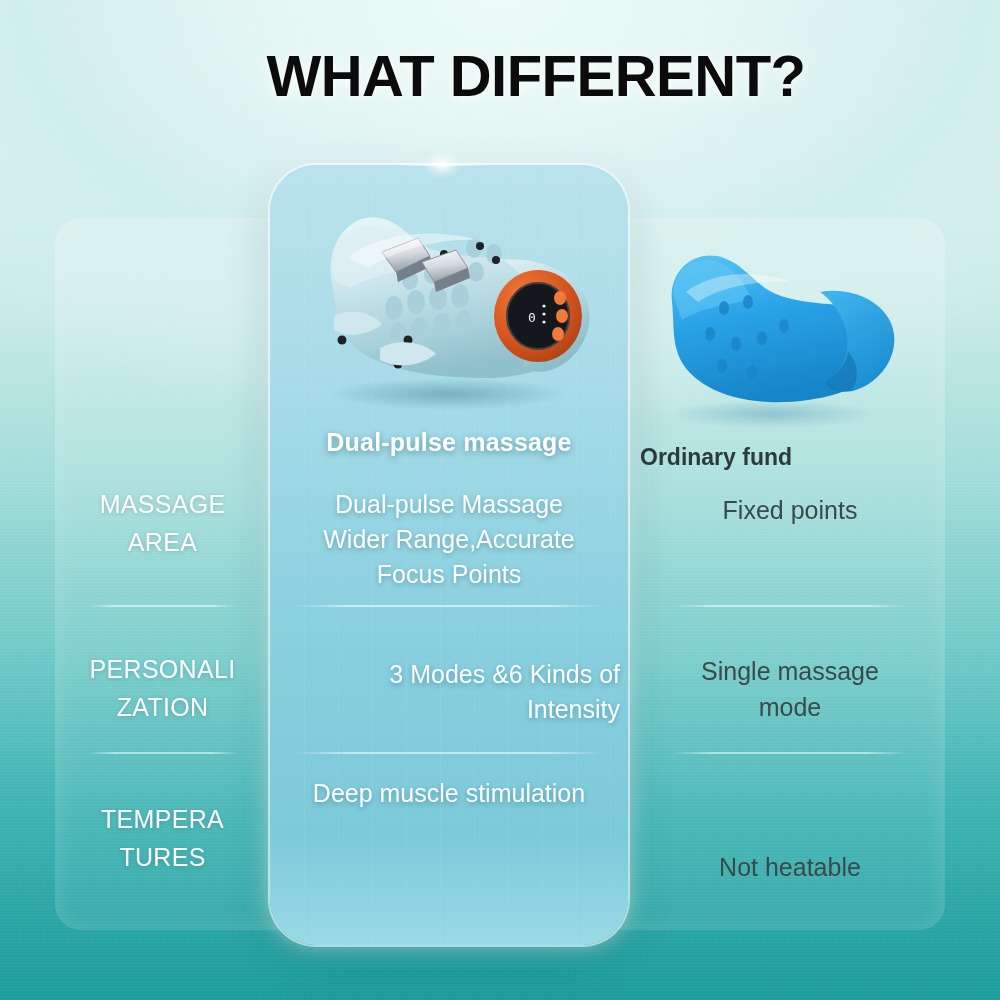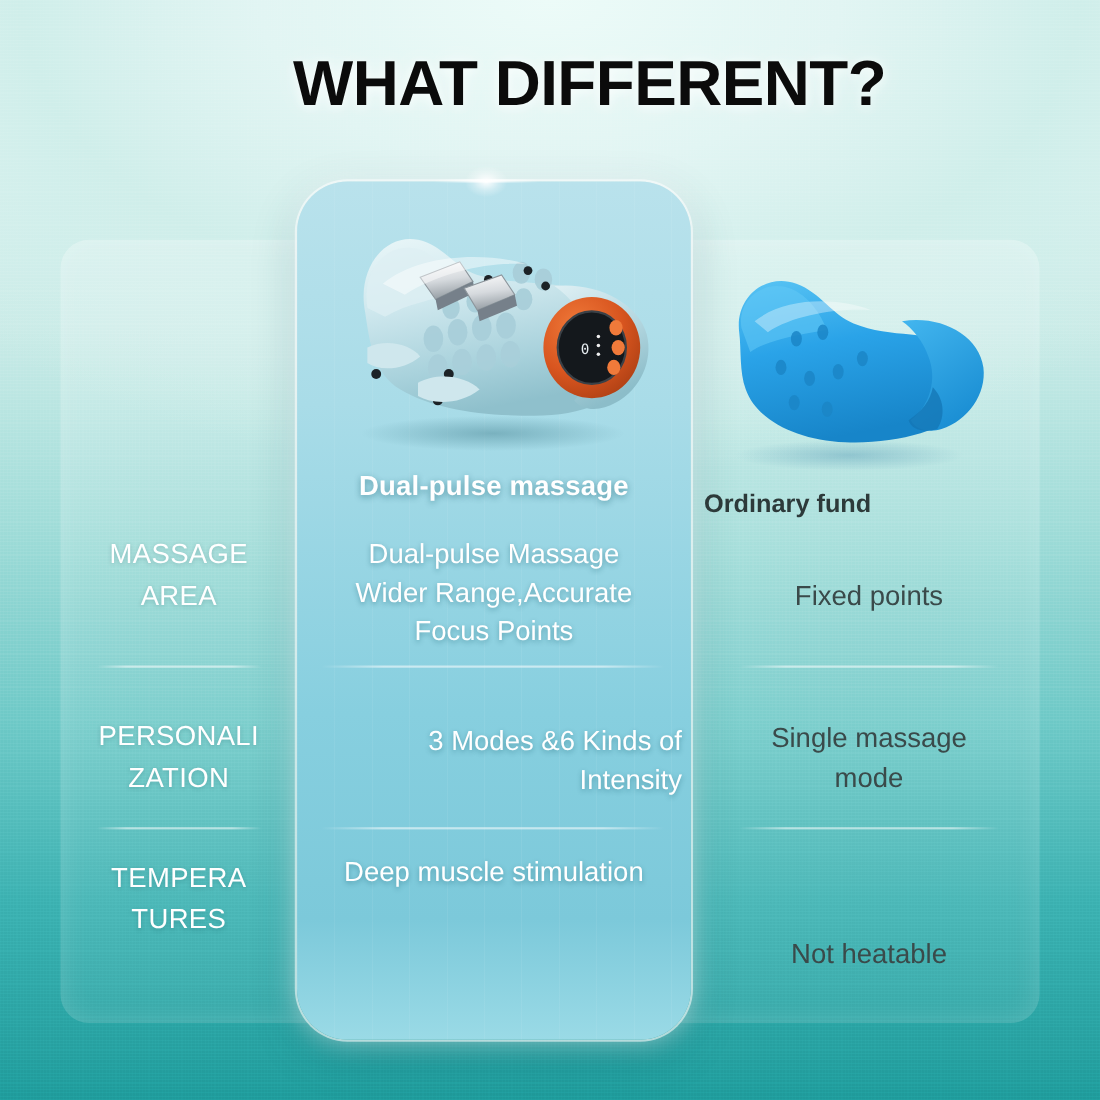--- a/index.html
+++ b/index.html
@@ -263,21 +263,21 @@
 
   <div class="col" id="col-left">
     <div class="lbl" style="top:485px;">
       <span>MASSAGE</span><br>
       <span>AREA</span>
     </div>
     <div class="lbl" style="top:650px;">
       <span>PERSONALI</span><br>
       <span>ZATION</span>
     </div>
-    <div class="lbl" style="top:779px;">
+    <div class="lbl" style="top:800px;">
       <span>TEMPERA</span><br>
       <span>TURES</span>
     </div>
   </div>
 
   <div class="col" id="col-mid">
     <div id="mid-head" style="top:428px;">Dual-pulse massage</div>
     <div class="mid-txt" style="top:487px;">
       <span>Dual-pulse Massage</span><br>
       <span>Wider Range,Accurate</span><br>
@@ -287,21 +287,21 @@
       <span>3 Modes &amp;6 Kinds of</span><br>
       <span>Intensity</span>
     </div>
     <div class="mid-txt" style="top:776px;">
       <span>Deep muscle stimulation</span>
     </div>
   </div>
 
   <div class="col" id="col-right">
     <div id="rt-head" style="top:444px;">Ordinary fund</div>
-    <div class="rt-txt" style="top:524px;">
+    <div class="rt-txt" style="top:492px;">
       <span>Fixed points</span>
     </div>
     <div class="rt-txt" style="top:653px;">
       <span>Single massage</span><br>
       <span>mode</span>
     </div>
     <div class="rt-txt" style="top:849px;">
       <span>Not heatable</span>
     </div>
   </div>

